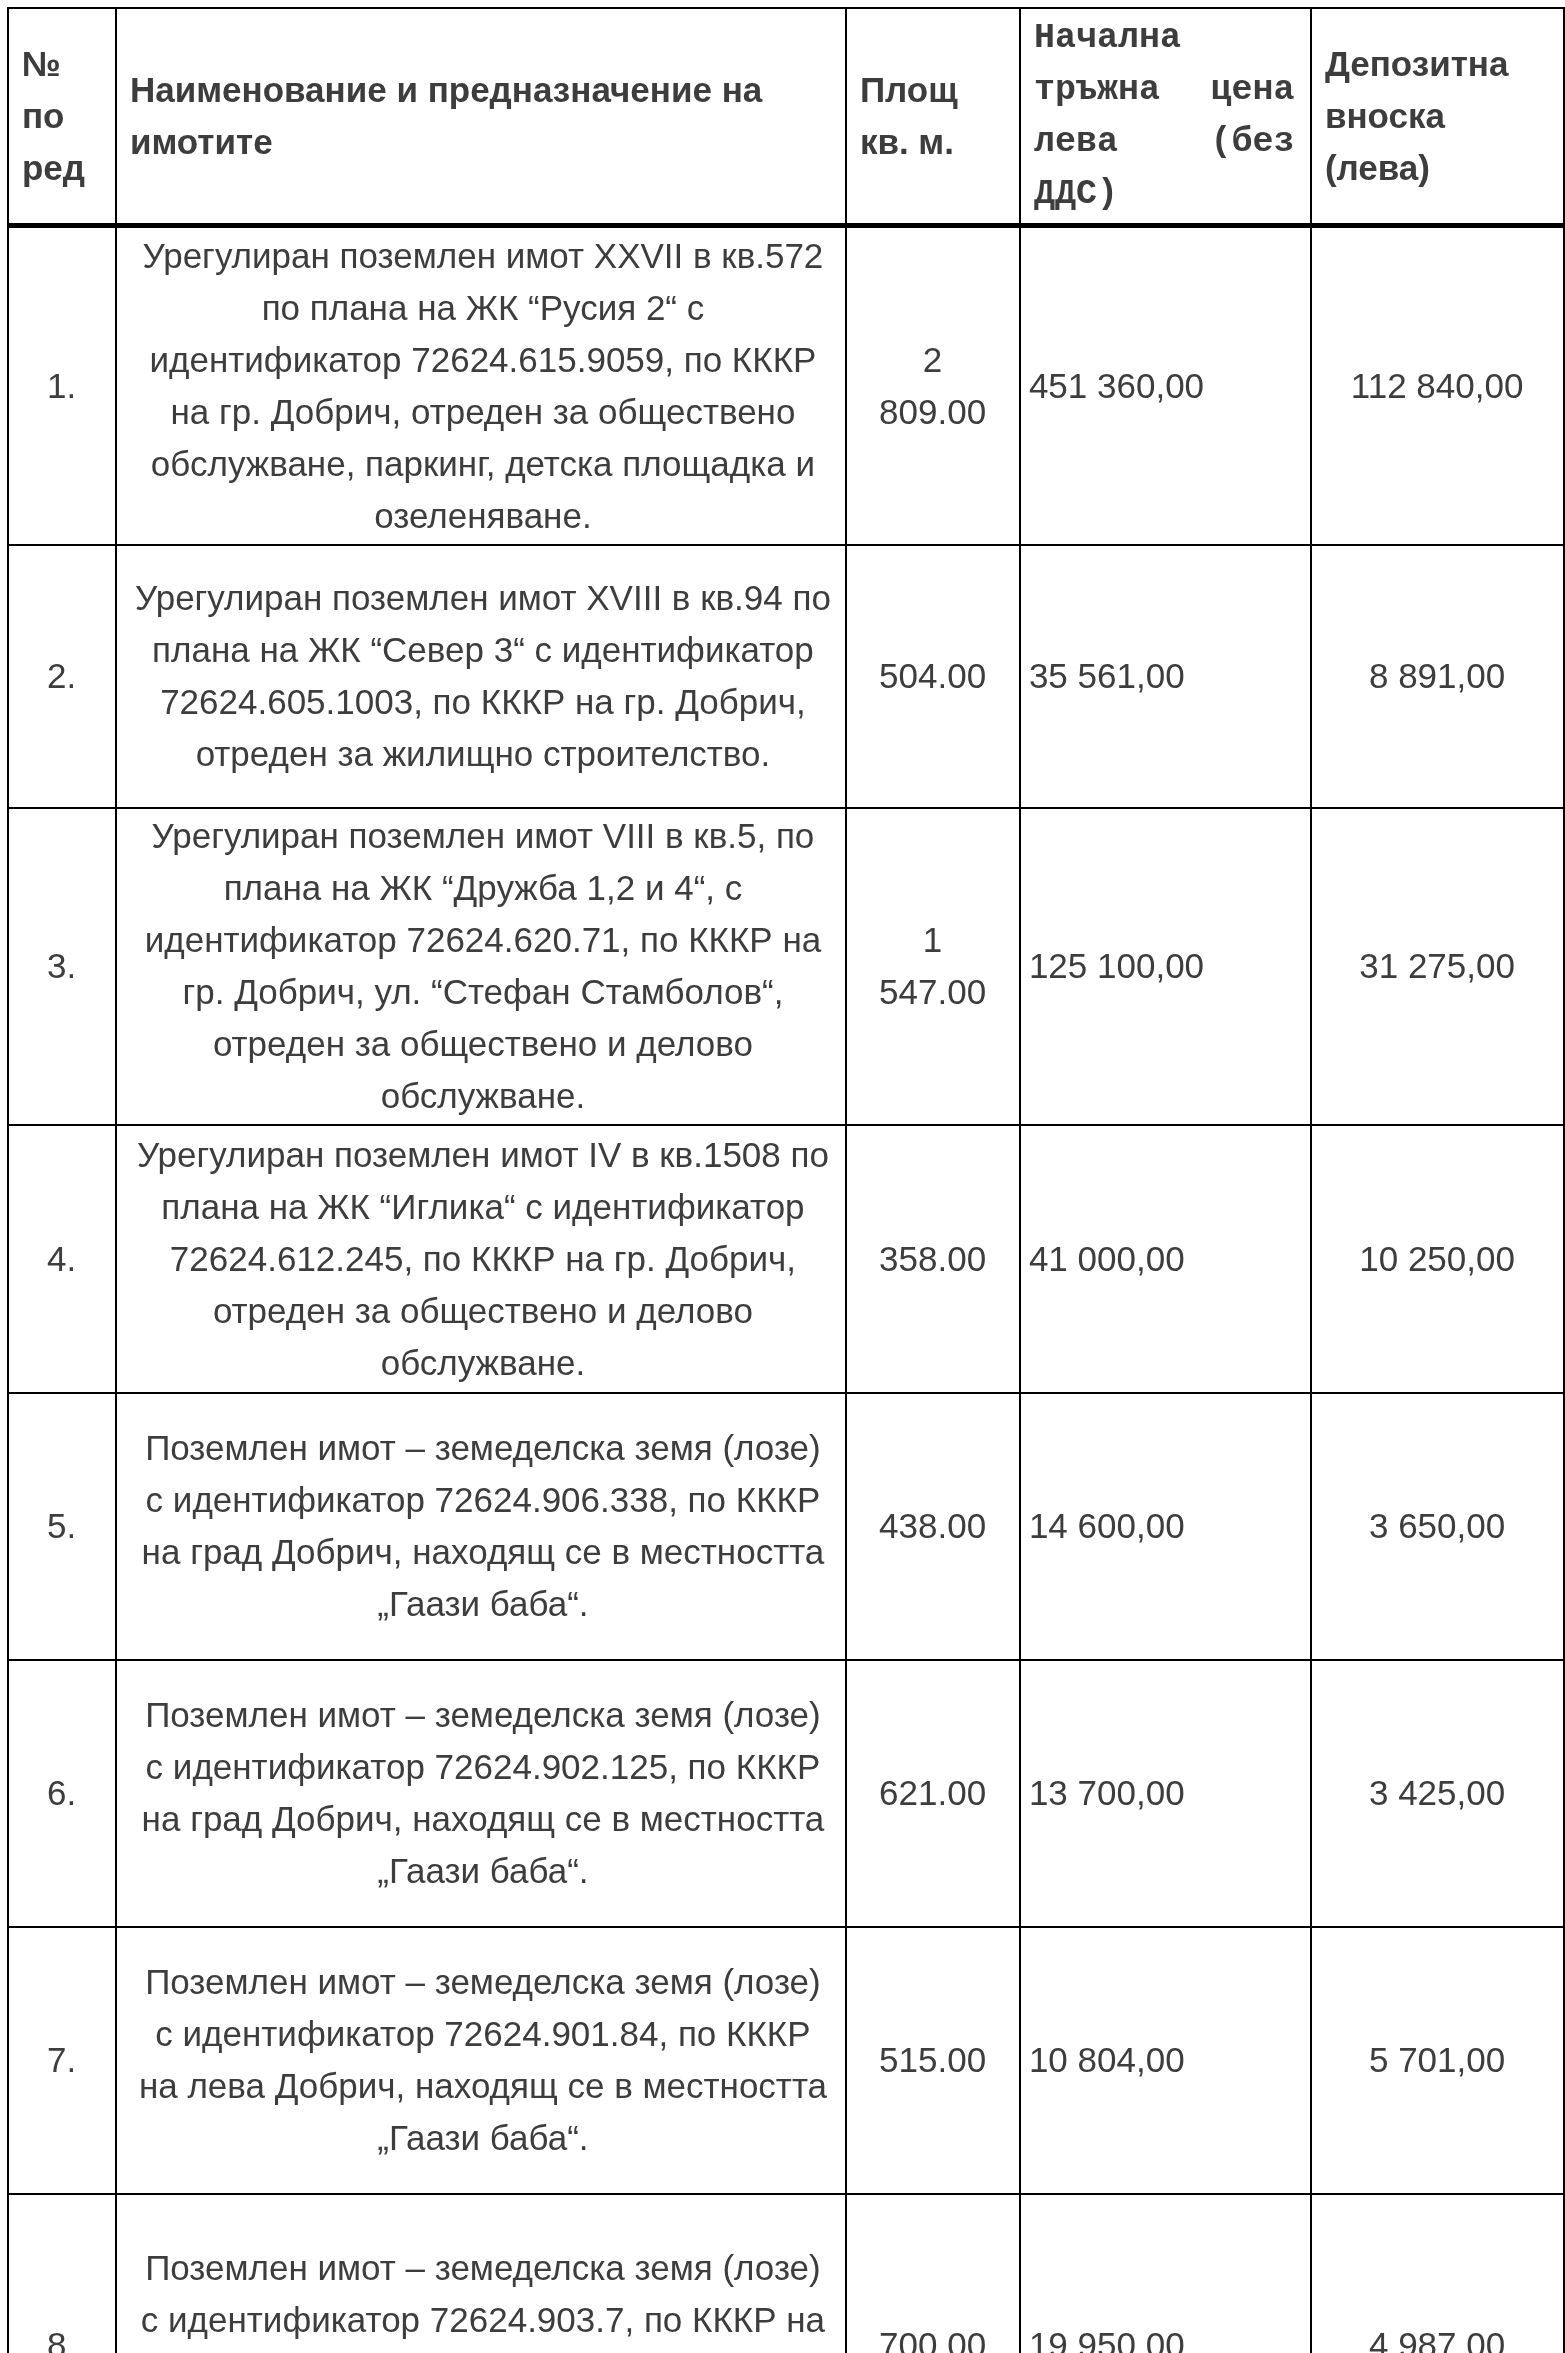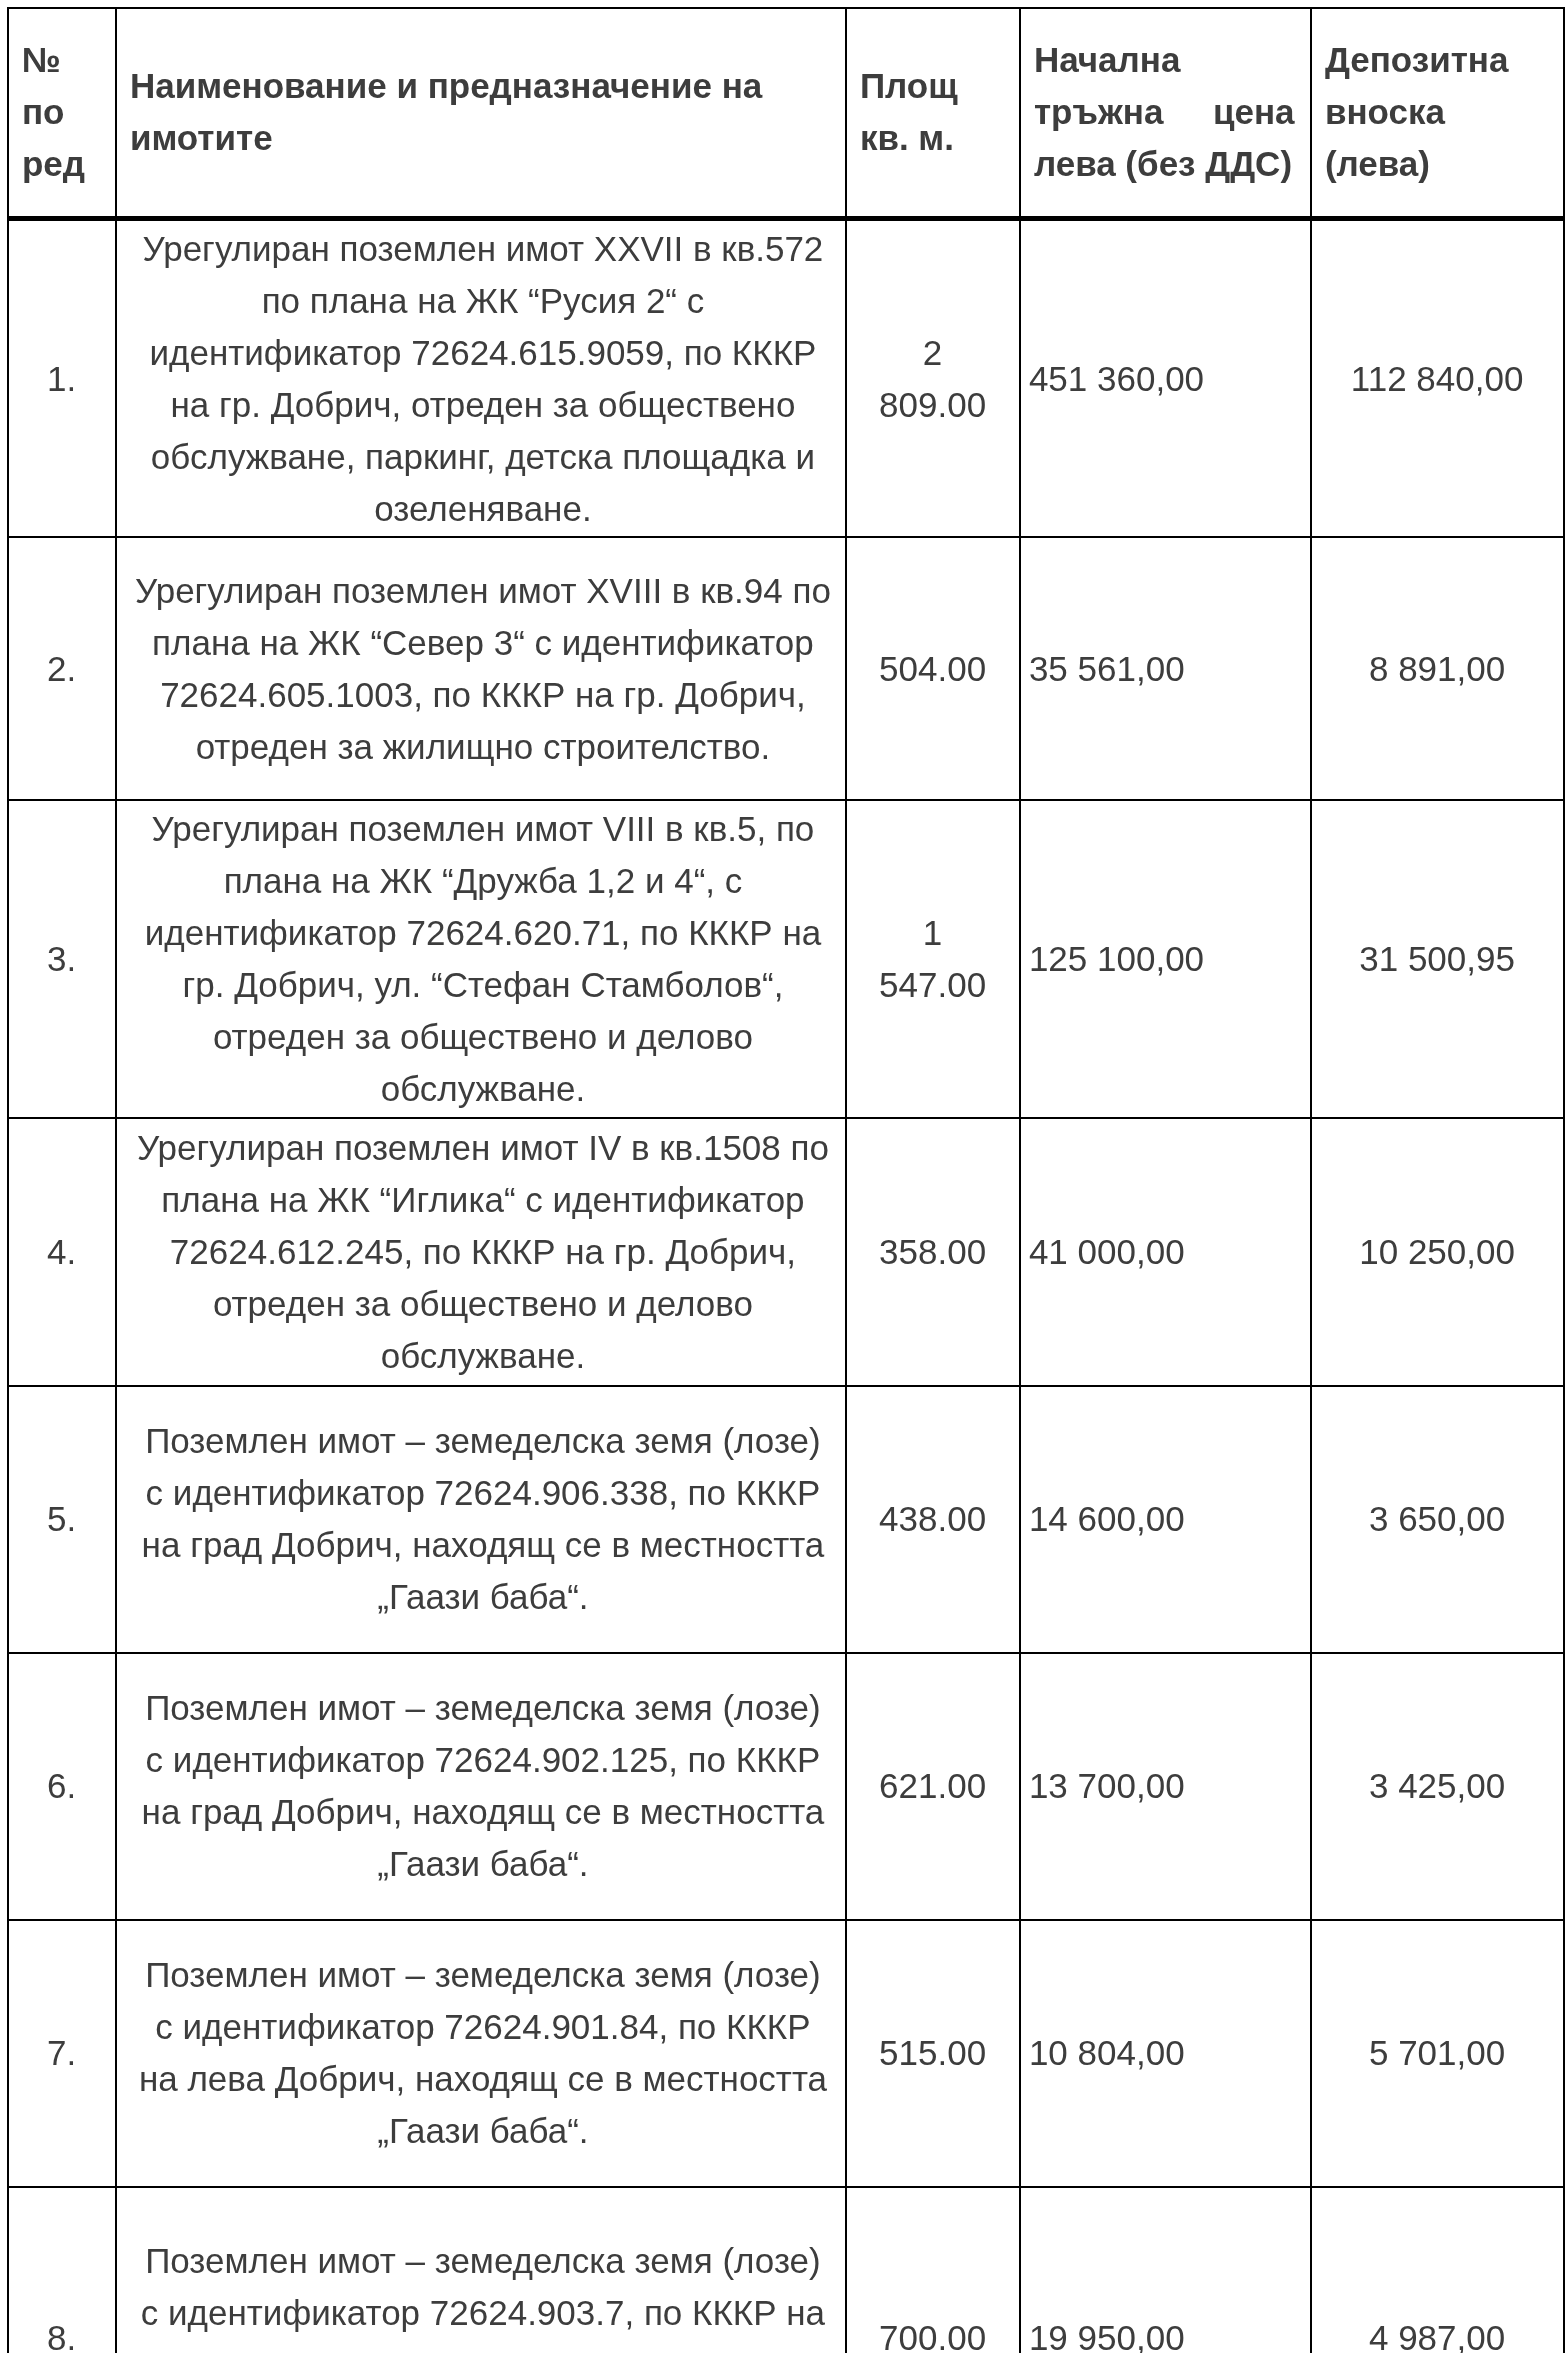--- a/index.html
+++ b/index.html
@@ -30,21 +30,21 @@
     vertical-align: middle;
     overflow: hidden;
     box-sizing: border-box;
   }
   .props th {
     font-weight: bold;
     text-align: left;
     padding: 3.3px 11.6px 3.3px 13.3px;
     border-bottom-width: 5.8px;
   }
-  .props th.h-price { text-align: justify; text-align-last: left; padding-right: 15px; }
+  .props th.h-price { text-align: justify; text-align-last: left; padding-right: 15px; font-family: Liberation Mono, monospace; }
   .props td { font-weight: normal; }
 
   .c-num   { text-align: center; padding: 0 5px; }
   .c-desc  { text-align: center; padding: 1.7px 13.3px 1.7px 18px; }
   .c-area  { text-align: center; white-space: pre-line; padding: 0 6.6px; }
   .c-price { padding: 0 8.3px; }
   .c-deposit { text-align: center; padding: 0 8.3px; }
 
   
   .props tr:nth-child(1) { height: 211px; }
@@ -96,21 +96,21 @@
       <td class="c-price">35 561,00</td>
       <td class="c-deposit">8 891,00</td>
     </tr>
 
     <tr>
       <td class="c-num">3.</td>
       <td class="c-desc">Урегулиран поземлен имот VIII в кв.5, по плана на ЖК “Дружба 1,2 и 4“, с идентификатор 72624.620.71, по КККР на гр. Добрич, ул. “Стефан Стамболов“, отреден за обществено и делово обслужване.</td>
       <td class="c-area">1
 547.00</td>
       <td class="c-price">125 100,00</td>
-      <td class="c-deposit">31 500,95</td>
+      <td class="c-deposit">31 275,00</td>
     </tr>
 
     <tr>
       <td class="c-num">4.</td>
       <td class="c-desc">Урегулиран поземлен имот IV в кв.1508 по плана на ЖК “Иглика“ с идентификатор 72624.612.245, по КККР на гр. Добрич, отреден за обществено и делово обслужване.</td>
       <td class="c-area">358.00</td>
       <td class="c-price">41 000,00</td>
       <td class="c-deposit">10 250,00</td>
     </tr>
 

